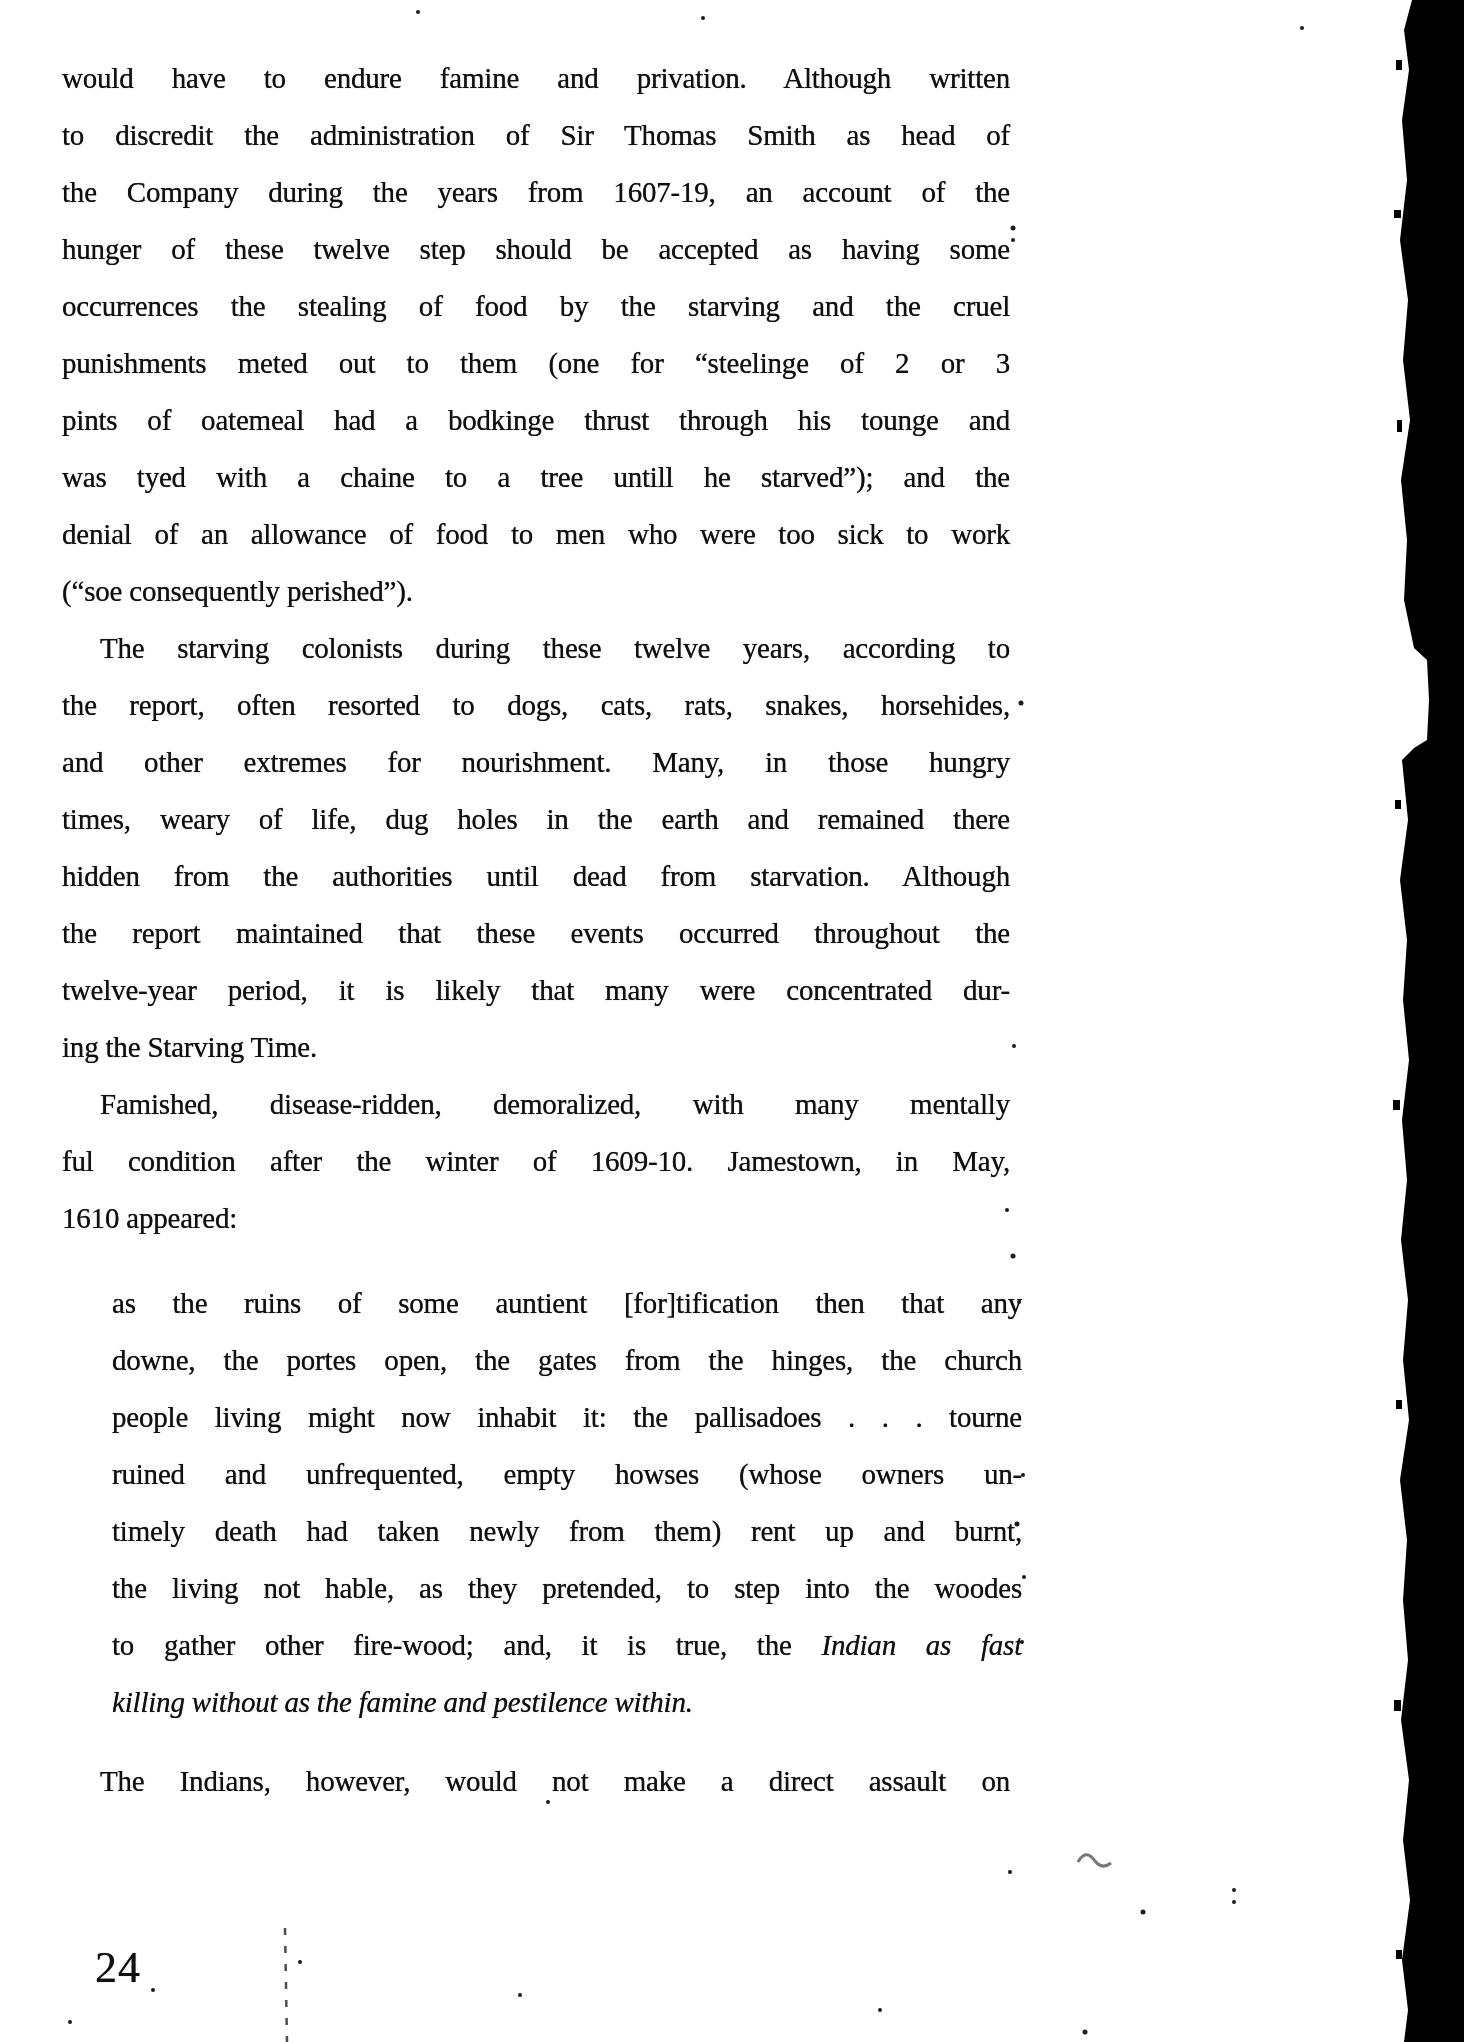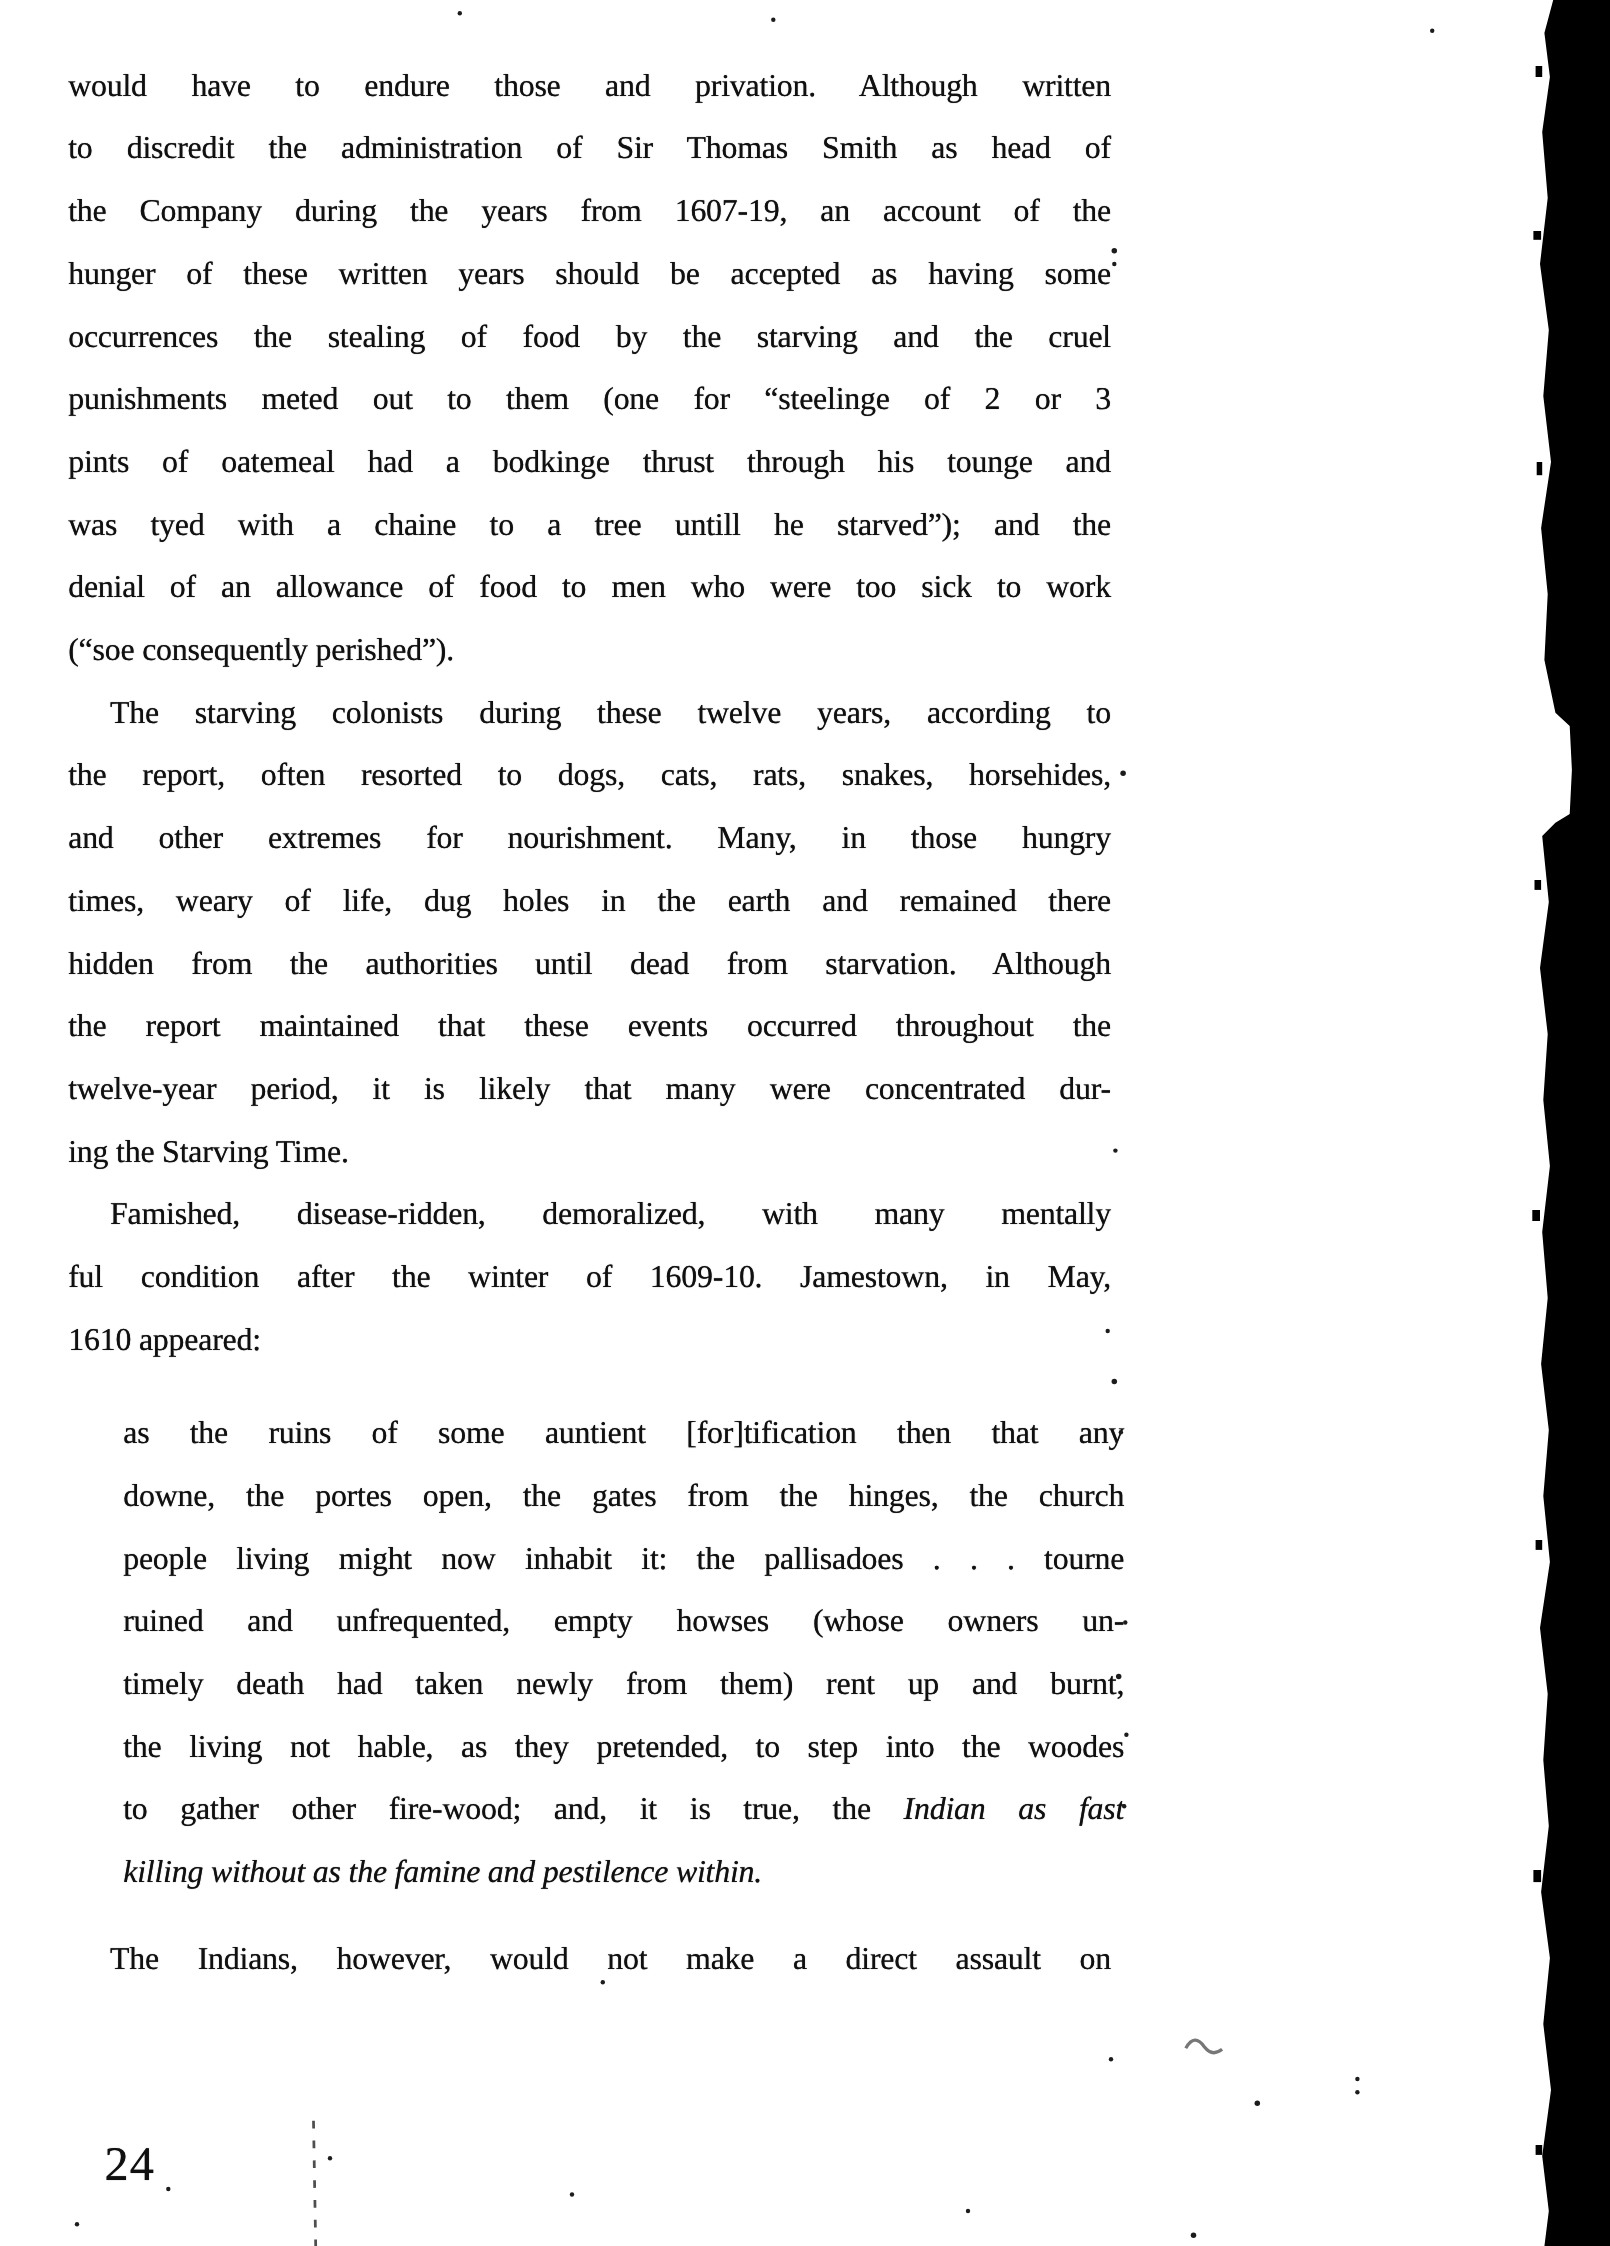--- a/index.html
+++ b/index.html
@@ -54,24 +54,24 @@
     pointer-events: none;
   }
 </style>
 </head>
 <body>
 
 <div class="page">
 
   <div class="text-block">
       <div class="para body">
-        <div class="line">would have to endure those and privation. Although written</div>
+        <div class="line">would have to endure famine and privation. Although written</div>
         <div class="line">to discredit the administration of Sir Thomas Smith as head of</div>
         <div class="line">the Company during the years from 1607-19, an account of the</div>
-        <div class="line">hunger of these written years should be accepted as having some</div>
+        <div class="line">hunger of these twelve step should be accepted as having some</div>
         <div class="line">occurrences the stealing of food by the starving and the cruel</div>
         <div class="line">punishments meted out to them (one for “steelinge of 2 or 3</div>
         <div class="line">pints of oatemeal had a bodkinge thrust through his tounge and</div>
         <div class="line">was tyed with a chaine to a tree untill he starved”); and the</div>
         <div class="line">denial of an allowance of food to men who were too sick to work</div>
         <div class="line last">(“soe consequently perished”).</div>
       </div>
       <div class="para body">
         <div class="line indent">The starving colonists during these twelve years, according to</div>
         <div class="line">the report, often resorted to dogs, cats, rats, snakes, horsehides,</div>

